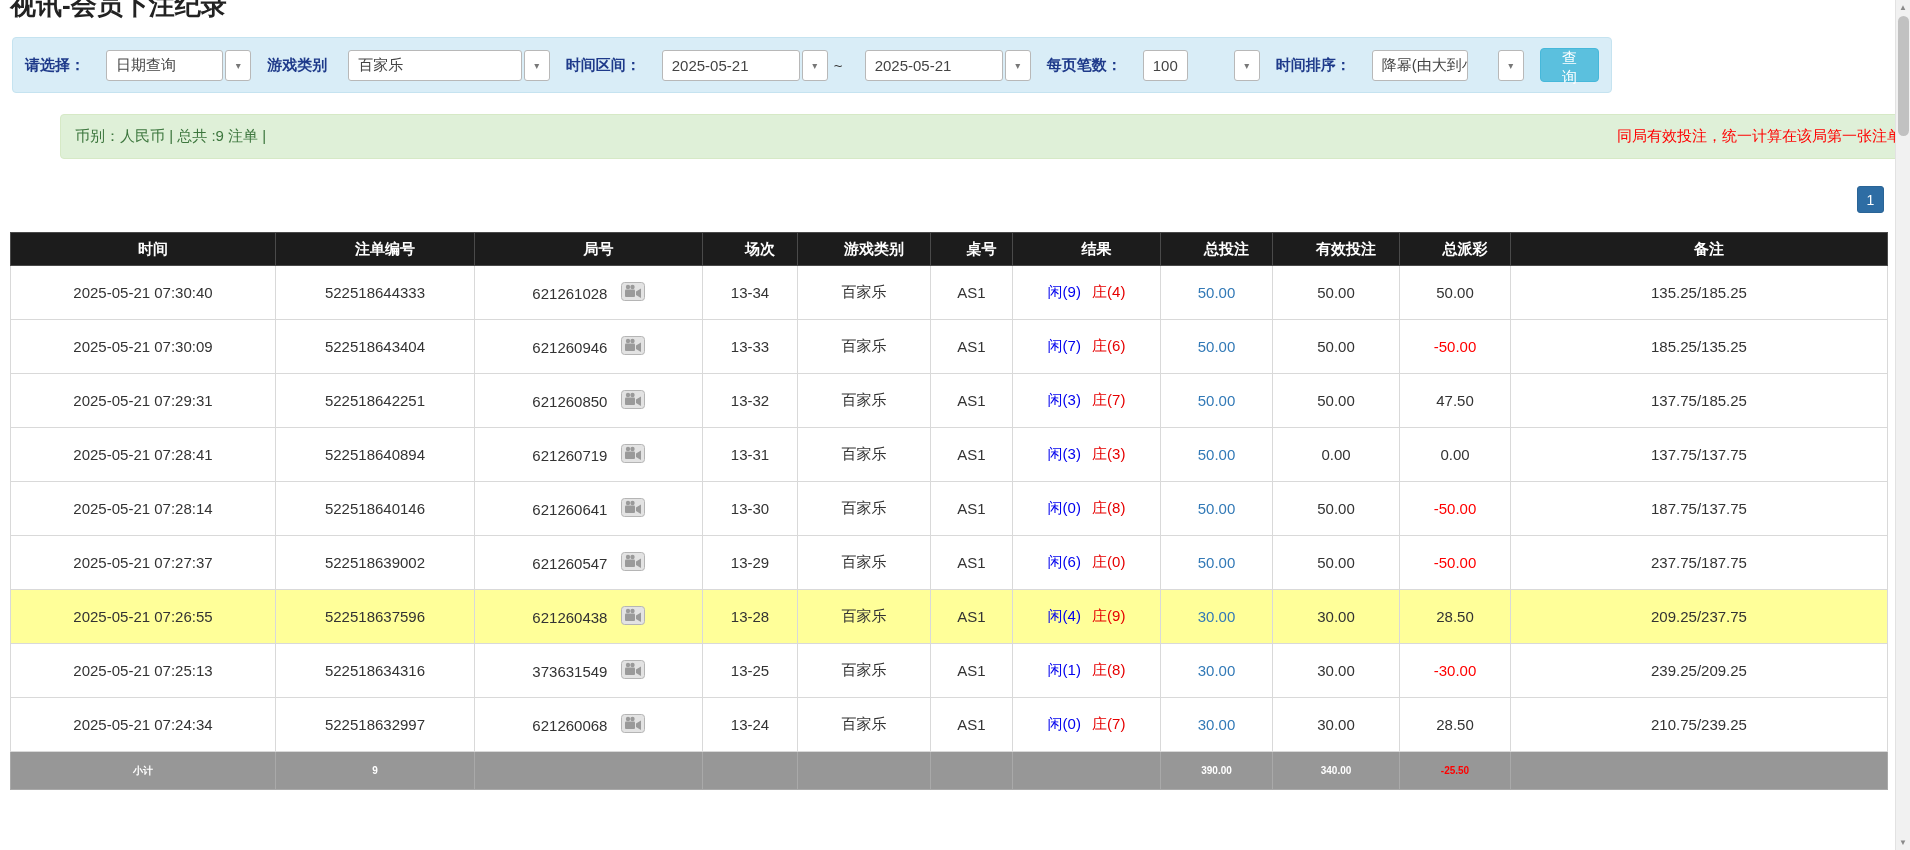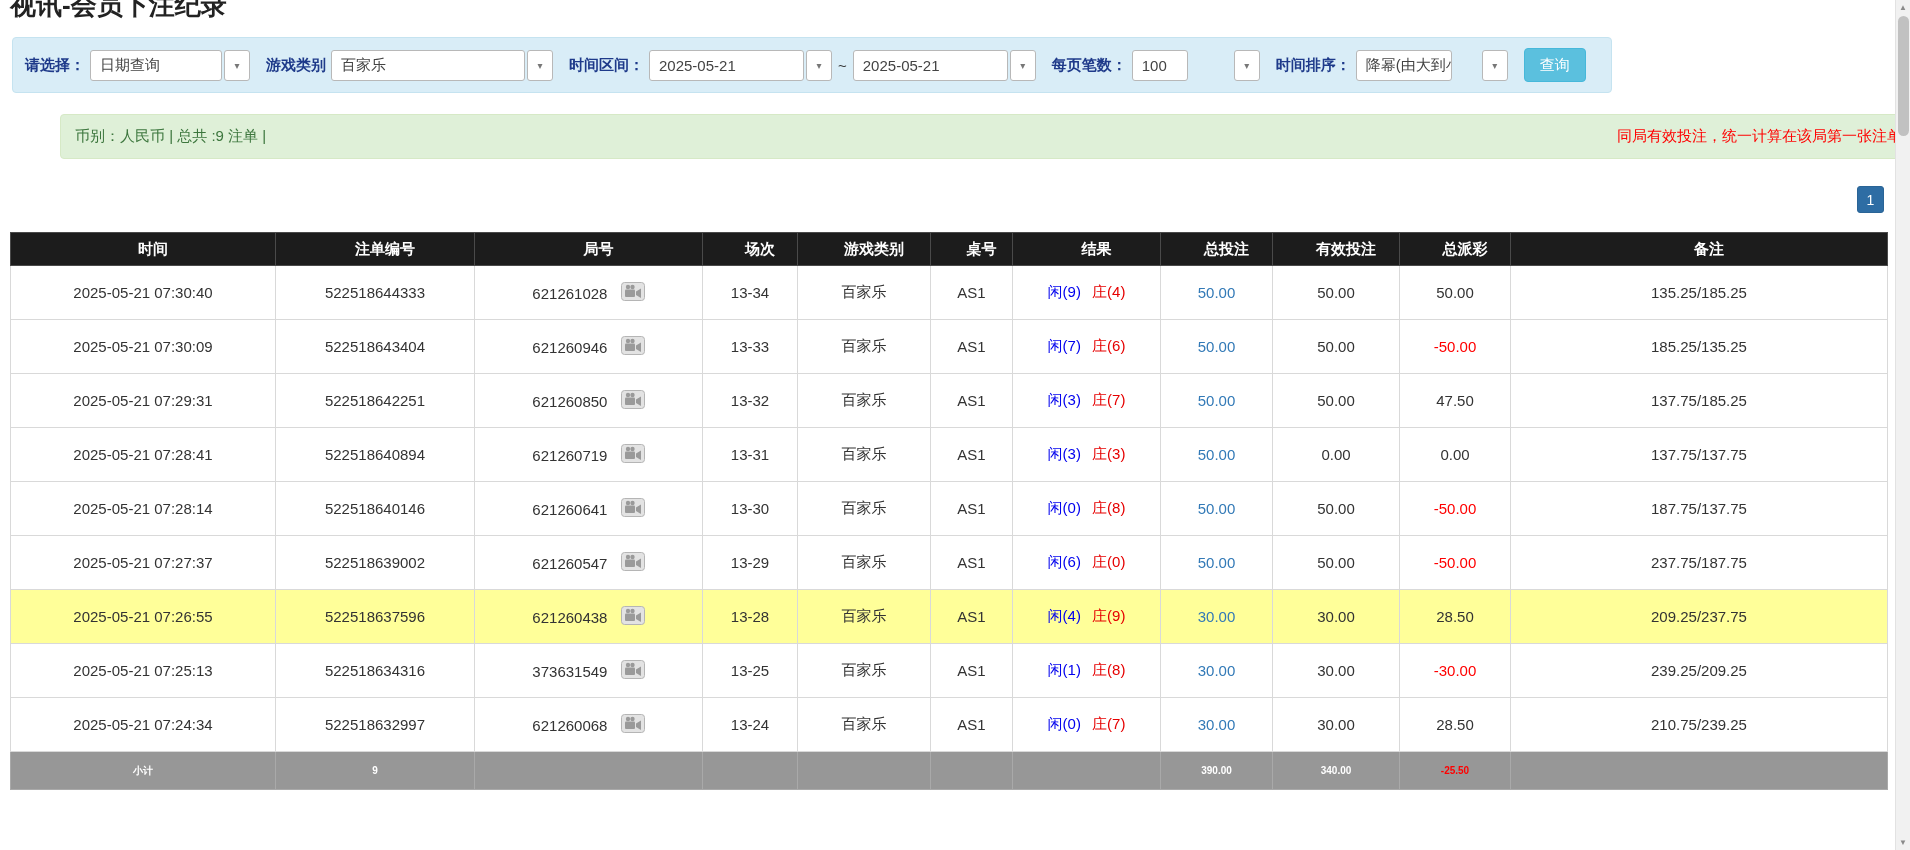--- a/index.html
+++ b/index.html
@@ -25,21 +25,21 @@
     background: var(--filter-bar-bg, #d9edf7);
     border: 1px solid var(--filter-bar-border, #c5e3f0);
     border-radius: 4px;
     display: flex; align-items: center; padding: 0 12px;
   }
   .filter-label {
     color: var(--filter-label, #1e3a8a); font-weight: bold; font-size: 15px;
     margin-right: 5px; white-space: nowrap;
   }
   .filter-label.gap { margin-left: 16px; }
-  .combo { display: inline-flex; height: 31px; align-items: stretch; }
+  .combo { display: inline-flex; height: 31px; align-items: stretch; margin-left: 16px; }
   .combo-text {
     background: #fff; border: 1px solid #b8b8b8; border-radius: 3px;
     padding: 0 9px; display: flex; align-items: center;
     color: #444; font-size: 15px; flex: 1; white-space: nowrap; overflow: hidden;
   }
   .combo-btn {
     width: 26px; margin-left: 2px; border: 1px solid #b8b8b8; border-radius: 3px;
     background: #fff; color: #777; font-size: 10px;
     display: flex; align-items: center; justify-content: center; cursor: pointer;
   }

